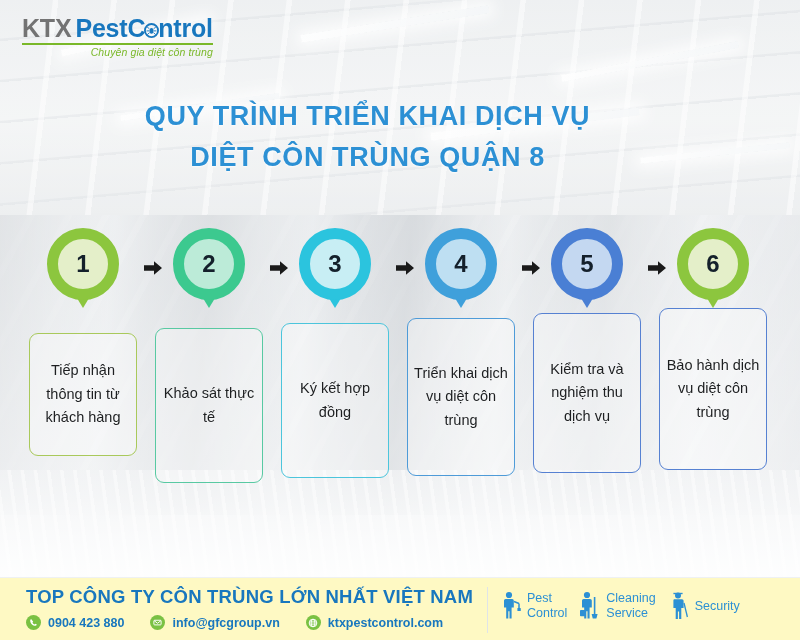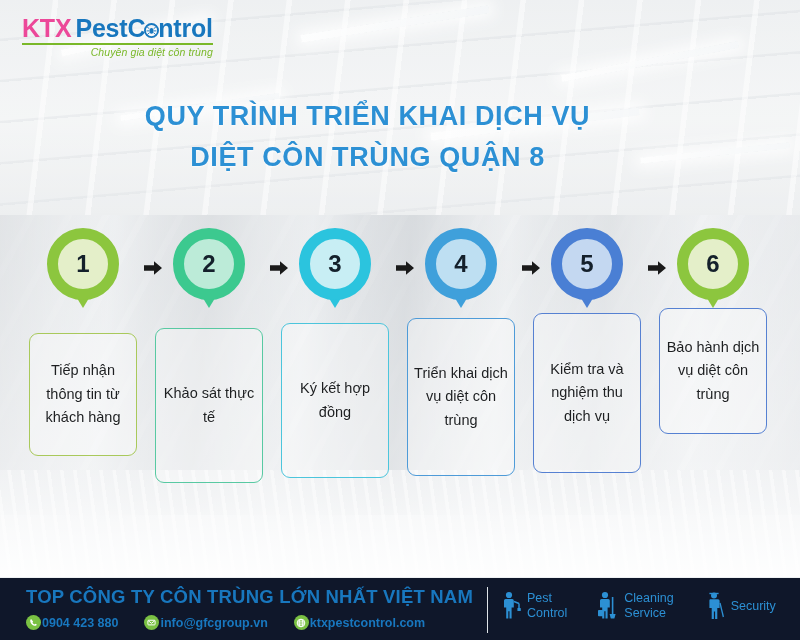--- a/index.html
+++ b/index.html
@@ -91,21 +91,21 @@
   .logo {
     position: absolute; left: 22px; top: 16px;
     z-index: 12;
     text-align: left;
   }
   .logo-row {
     font-size: 25px; font-weight: bold; letter-spacing: -.2px;
     line-height: 1;
     white-space: nowrap;
   }
-  .logo-ktx { color: #ec4899; }
+  .logo-ktx { color: #737373; }
   .logo-pest { color: #1877BE; margin-left: 4px; }
   .logo-bug {
     display: inline-block; width: 15px; height: 15px;
     vertical-align: -1px; position: relative; margin: 0 -1px;
   }
   .logo-underline {
     height: 2px; background: #7AB829; margin-top: 2px; width: 100%;
   }
   .logo-tag {
     font-size: 10.5px; font-style: italic; color: #7AB829;
@@ -178,49 +178,49 @@
     font-size: 14.5px;
     line-height: 1.62;
     color: #1d1f21;
     text-align: center;
     text-shadow: 0 1px 2px rgba(255,255,255,0.55);
   }
 
   
   .footer {
     position: absolute; left: 0; bottom: 0; width: 800px; height: 63px;
-    background: #0f172a;
+    background: #fef9c3;
     z-index: 20;
     border-top: 1px solid #eef1f3;
   }
   .footer-left { position: absolute; left: 26px; top: 8px; }
   .footer-head {
     font-size: 18.5px; font-weight: bold; color: #1877BE;
     letter-spacing: .2px; white-space: nowrap;
   }
   .contacts {
     display: flex; align-items: center; gap: 26px; margin-top: 7px;
   }
-  .contact { display: flex; align-items: center; gap: 1px; }
+  .contact { display: flex; align-items: center; gap: 7px; }
   .c-icon {
     width: 15px; height: 15px; border-radius: 50%;
     background: #7AC143;
     display: flex; align-items: center; justify-content: center;
     flex: 0 0 auto;
   }
   .c-icon svg { display: block; }
   .c-text { font-size: 12.5px; color: #1877BE; font-weight: bold; white-space: nowrap; }
 
   .footer-div {
     position: absolute; left: 487px; top: 9px;
     width: 1px; height: 46px; background: #dfe4e8;
   }
   .services {
     position: absolute; left: 500px; top: 13px;
-    display: flex; align-items: center; gap: 30px;
+    display: flex; align-items: center; gap: 12px;
   }
   .service { display: flex; align-items: center; gap: 5px; }
   .s-icon { width: 22px; height: 30px; flex: 0 0 auto; }
   .s-icon svg { display: block; }
   .s-label {
     font-size: 12.5px; color: #2C90D4; line-height: 1.18; white-space: nowrap;
   }
 </style>
 </head>
 <body>
@@ -344,21 +344,21 @@
         </svg>
     </div>
 
     <div class="step" style="left:656px;">
       <div class="pin-wrap">
         <div class="pin-tail" style="border-top-color:#8CC63E;"></div>
         <div class="pin" style="border-color:#8CC63E;background:#E4EFC9;">
           <span class="pin-num">6</span>
         </div>
       </div>
-      <div class="box" style="left:3px;top:80px;height:126px;border-color:#5681D2;">
+      <div class="box" style="left:3px;top:80px;height:162px;border-color:#5681D2;">
         <div class="box-text">Bảo hành dịch vụ diệt côn trùng</div>
       </div>
     </div>
 
   </div>
 
   <div class="footer">
     <div class="footer-left">
       <div class="footer-head">TOP CÔNG TY CÔN TRÙNG LỚN NHẤT VIỆT NAM</div>
       <div class="contacts">

